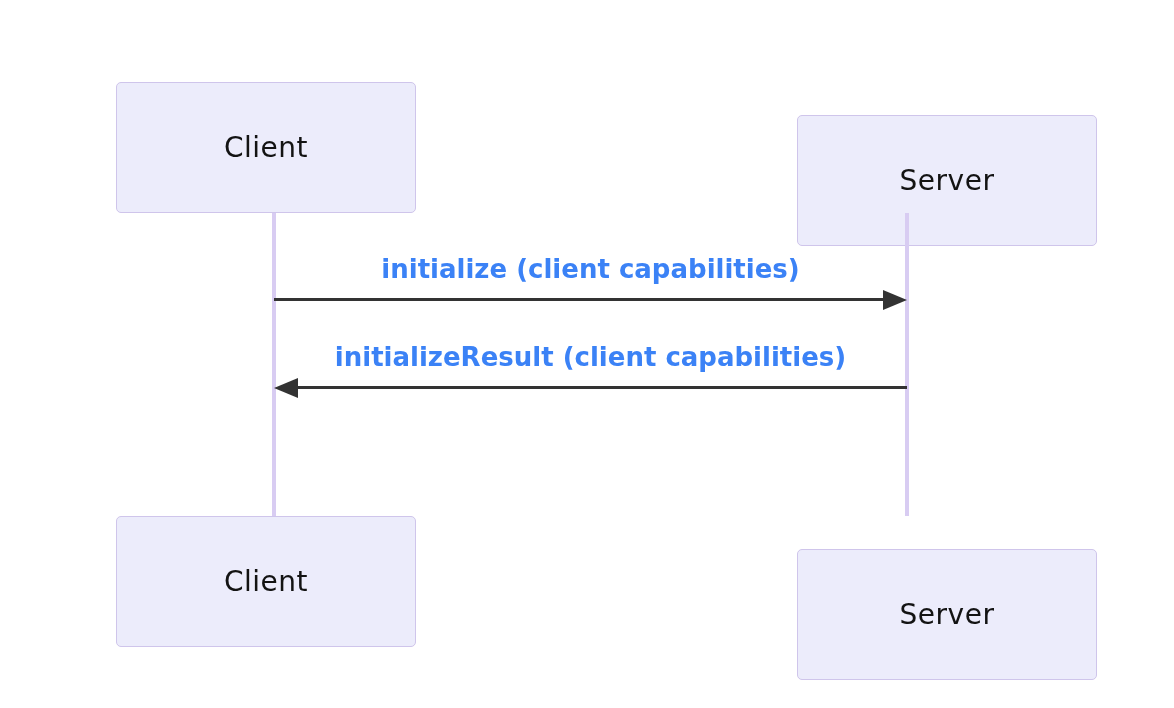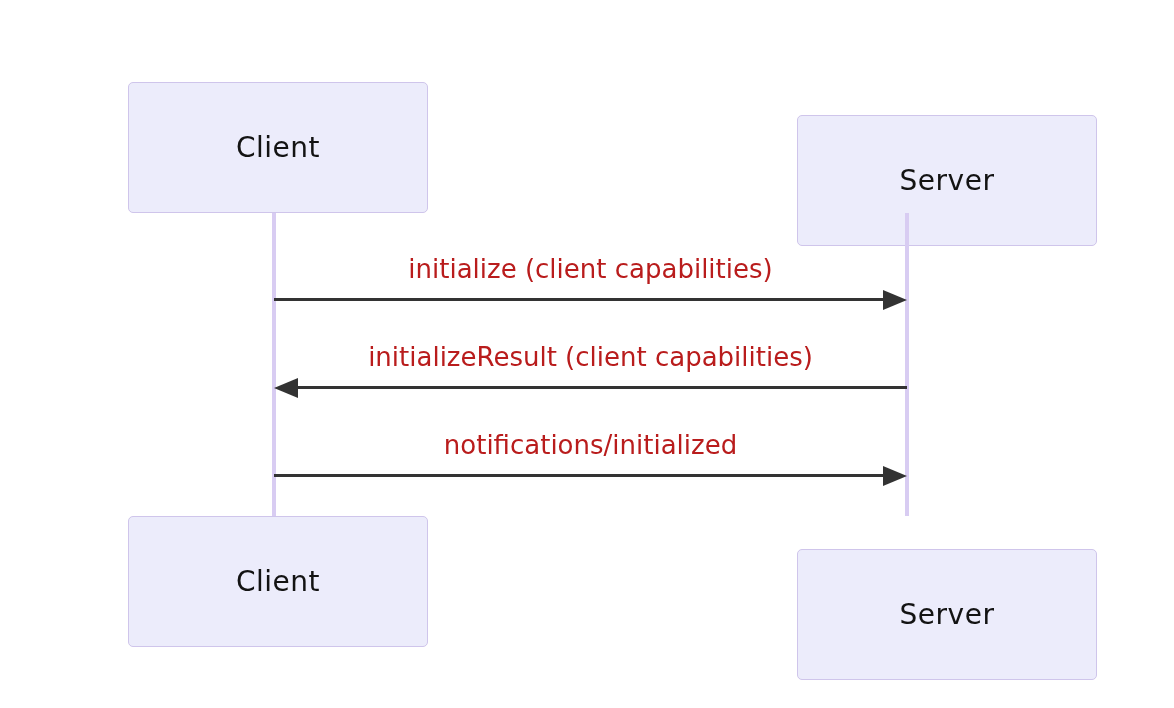--- a/index.html
+++ b/index.html
@@ -26,21 +26,21 @@
     box-sizing: border-box;
     display: flex;
     align-items: center;
     justify-content: center;
   }
   .actor-box .actor-label {
     font-size: 28px;
     color: #131313;
     letter-spacing: 0.5px;
   }
-  .client-col { left: 128px; }
+  .client-col { left: 116px; }
   .server-col { left: 797px; margin-top: 33px; }
   .row-top    { top: 82px; }
   .row-bottom { top: 516px; }
 
   
   .lifeline {
     position: absolute;
     top: 213px;
     height: 303px;
     width: 4px;
@@ -56,22 +56,23 @@
     width: 633px;
     height: 58px;
   }
   .message .msg-label {
     position: absolute;
     top: 0;
     left: 0;
     right: 0;
     text-align: center;
     font-size: 26px;
-    color: #b91c1c;
+    color: #3b82f6;
     white-space: nowrap;
+    font-weight: bold;
   }
   .message .msg-line {
     position: absolute;
     top: 44px;
     height: 3px;
     background: #333333;
   }
   .message.dir-right .msg-line { left: 0; right: 12px; }
   .message.dir-left  .msg-line { left: 12px; right: 0; }
   .arrowhead {
@@ -114,25 +115,20 @@
     <div class="msg-line"></div>
     <div class="arrowhead"></div>
   </div>
 
   <div class="message msg-2 dir-left">
     <div class="msg-label">initializeResult (client capabilities)</div>
     <div class="msg-line"></div>
     <div class="arrowhead"></div>
   </div>
 
-  <div class="message msg-3 dir-right">
-    <div class="msg-label">notifications/initialized</div>
-    <div class="msg-line"></div>
-    <div class="arrowhead"></div>
-  </div>
 
   <div class="actor-box client-col row-bottom">
     <span class="actor-label">Client</span>
   </div>
   <div class="actor-box server-col row-bottom">
     <span class="actor-label">Server</span>
   </div>
 
 </div>
 

